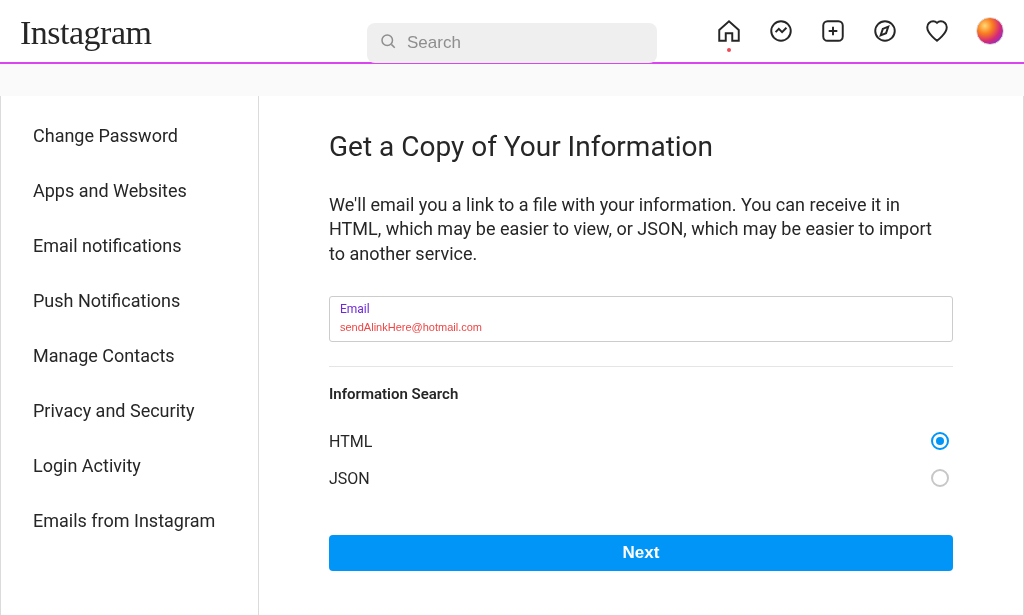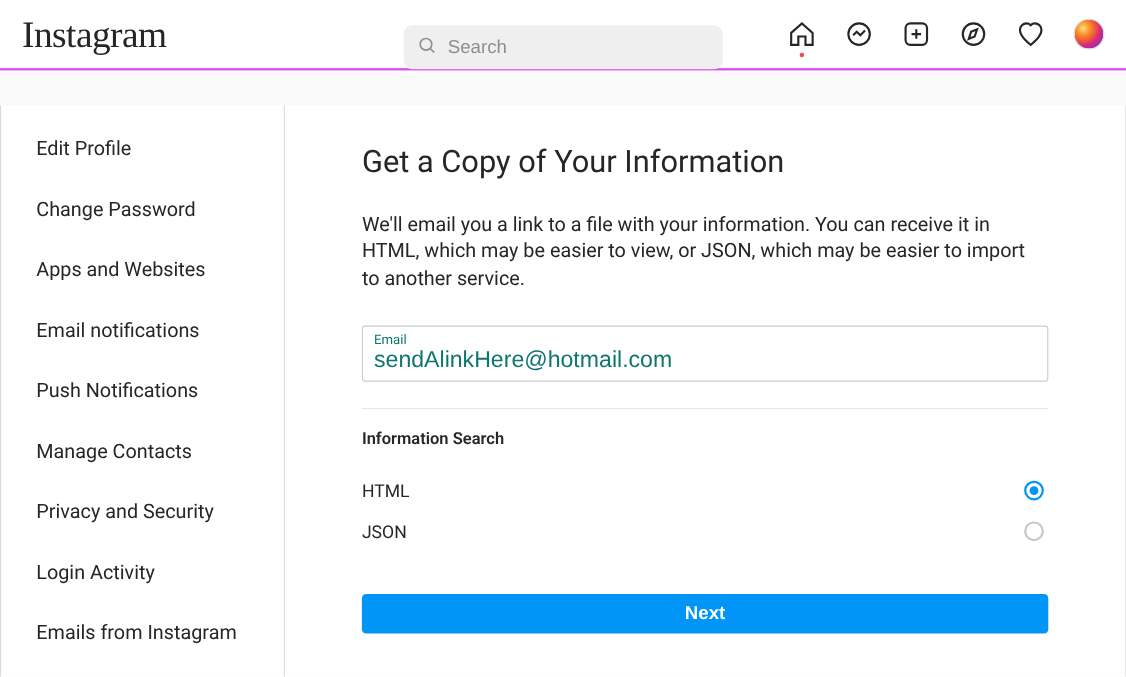--- a/index.html
+++ b/index.html
@@ -108,28 +108,28 @@
   max-width: 620px;
 }
 .email-field {
   border: 1px solid #ccc;
   border-radius: 3px;
   padding: 5px 10px 6px 10px;
   margin-bottom: 24px;
 }
 .email-label {
   font-size: 12px;
-  color: #0f766e;
+  color: #6d28d9;
 }
 .email-input {
   border: none;
   outline: none;
-  font-size: 21px;
+  font-size: 11px;
   width: 100%;
-  color: #0f766e;
+  color: #ef4444;
   background: transparent;
 }
 .divider {
   border: none;
   border-top: 1px solid #e5e5e5;
   margin-bottom: 18px;
 }
 .format-heading {
   font-size: 15px;
   font-weight: 600;
@@ -213,21 +213,20 @@
       <svg viewBox="0 0 24 24">
           <path d="M12 21 C12 21 3 14.5 3 8.5 C3 5.5 5.5 3 8.5 3 C10.5 3 12 4.5 12 4.5 C12 4.5 13.5 3 15.5 3 C18.5 3 21 5.5 21 8.5 C21 14.5 12 21 12 21 Z"></path>
         </svg>
     </div>
     <div class="avatar"></div>
   </div>
 </nav>
 
 <div class="container">
   <aside class="sidebar">
-    <div class="sidebar-item">Edit Profile</div>
     <div class="sidebar-item">Change Password</div>
     <div class="sidebar-item">Apps and Websites</div>
     <div class="sidebar-item">Email notifications</div>
     <div class="sidebar-item">Push Notifications</div>
     <div class="sidebar-item">Manage Contacts</div>
     <div class="sidebar-item">Privacy and Security</div>
     <div class="sidebar-item">Login Activity</div>
     <div class="sidebar-item">Emails from Instagram</div>
   </aside>
 

